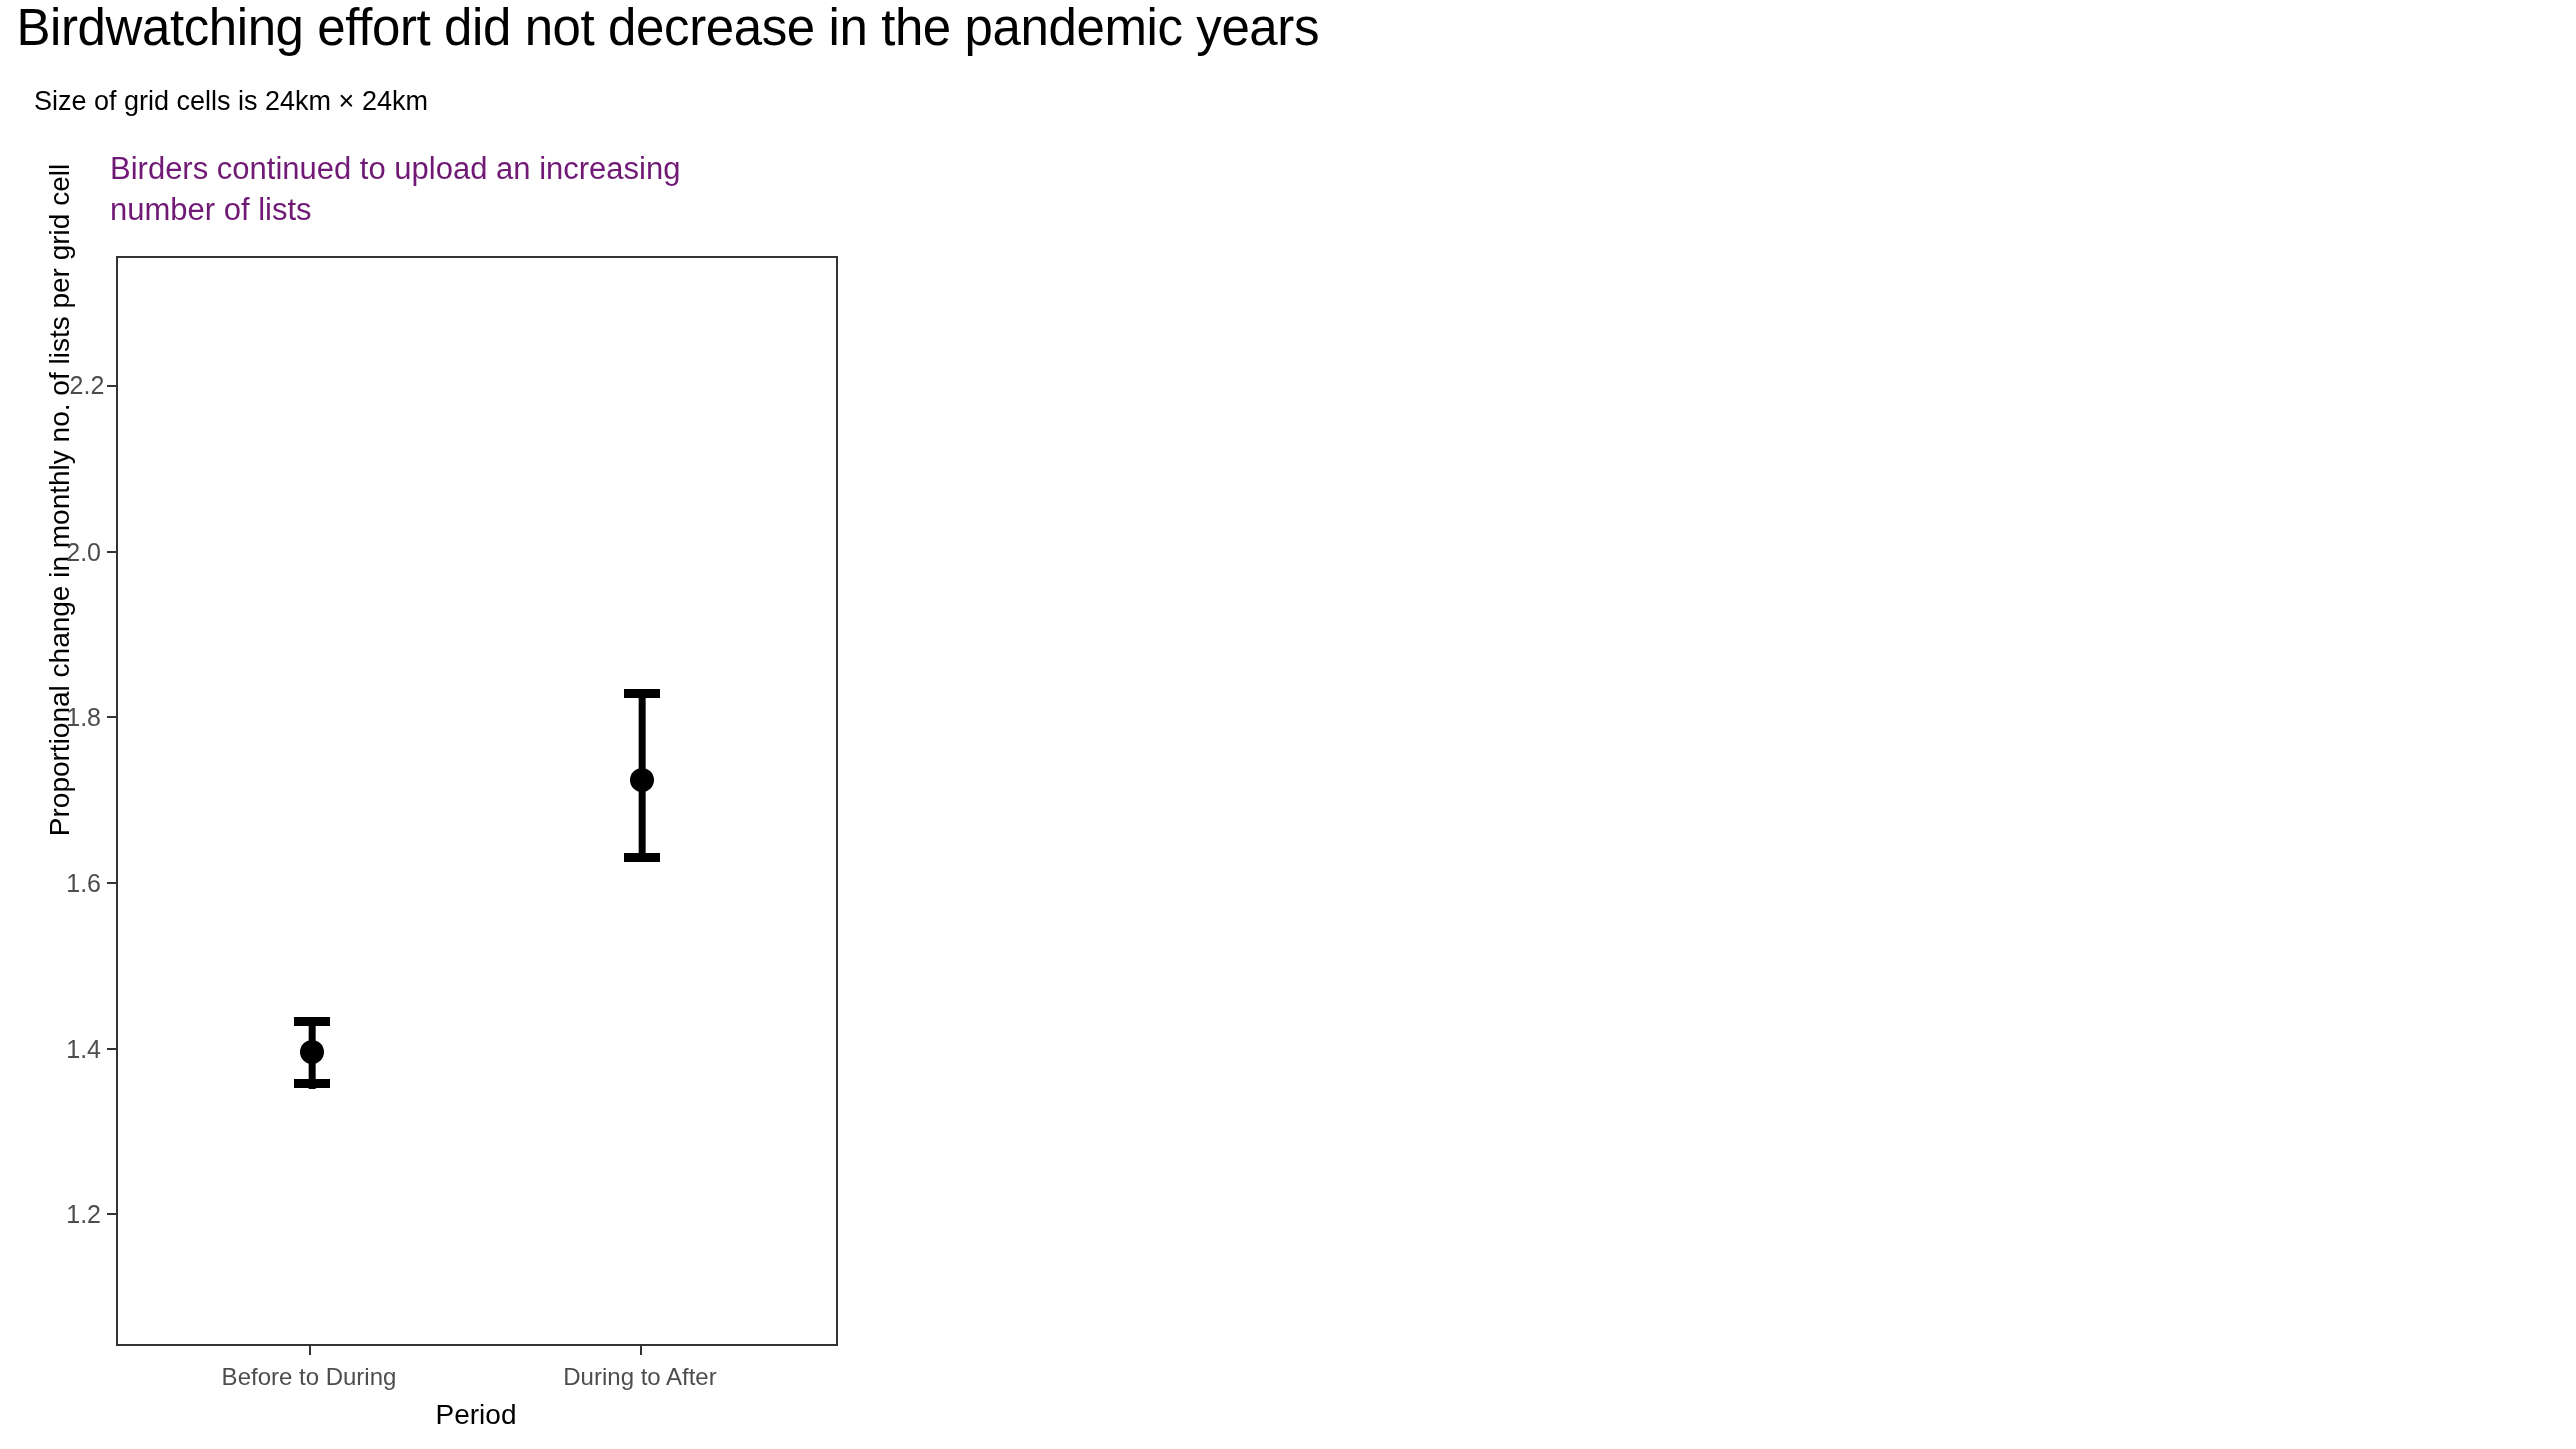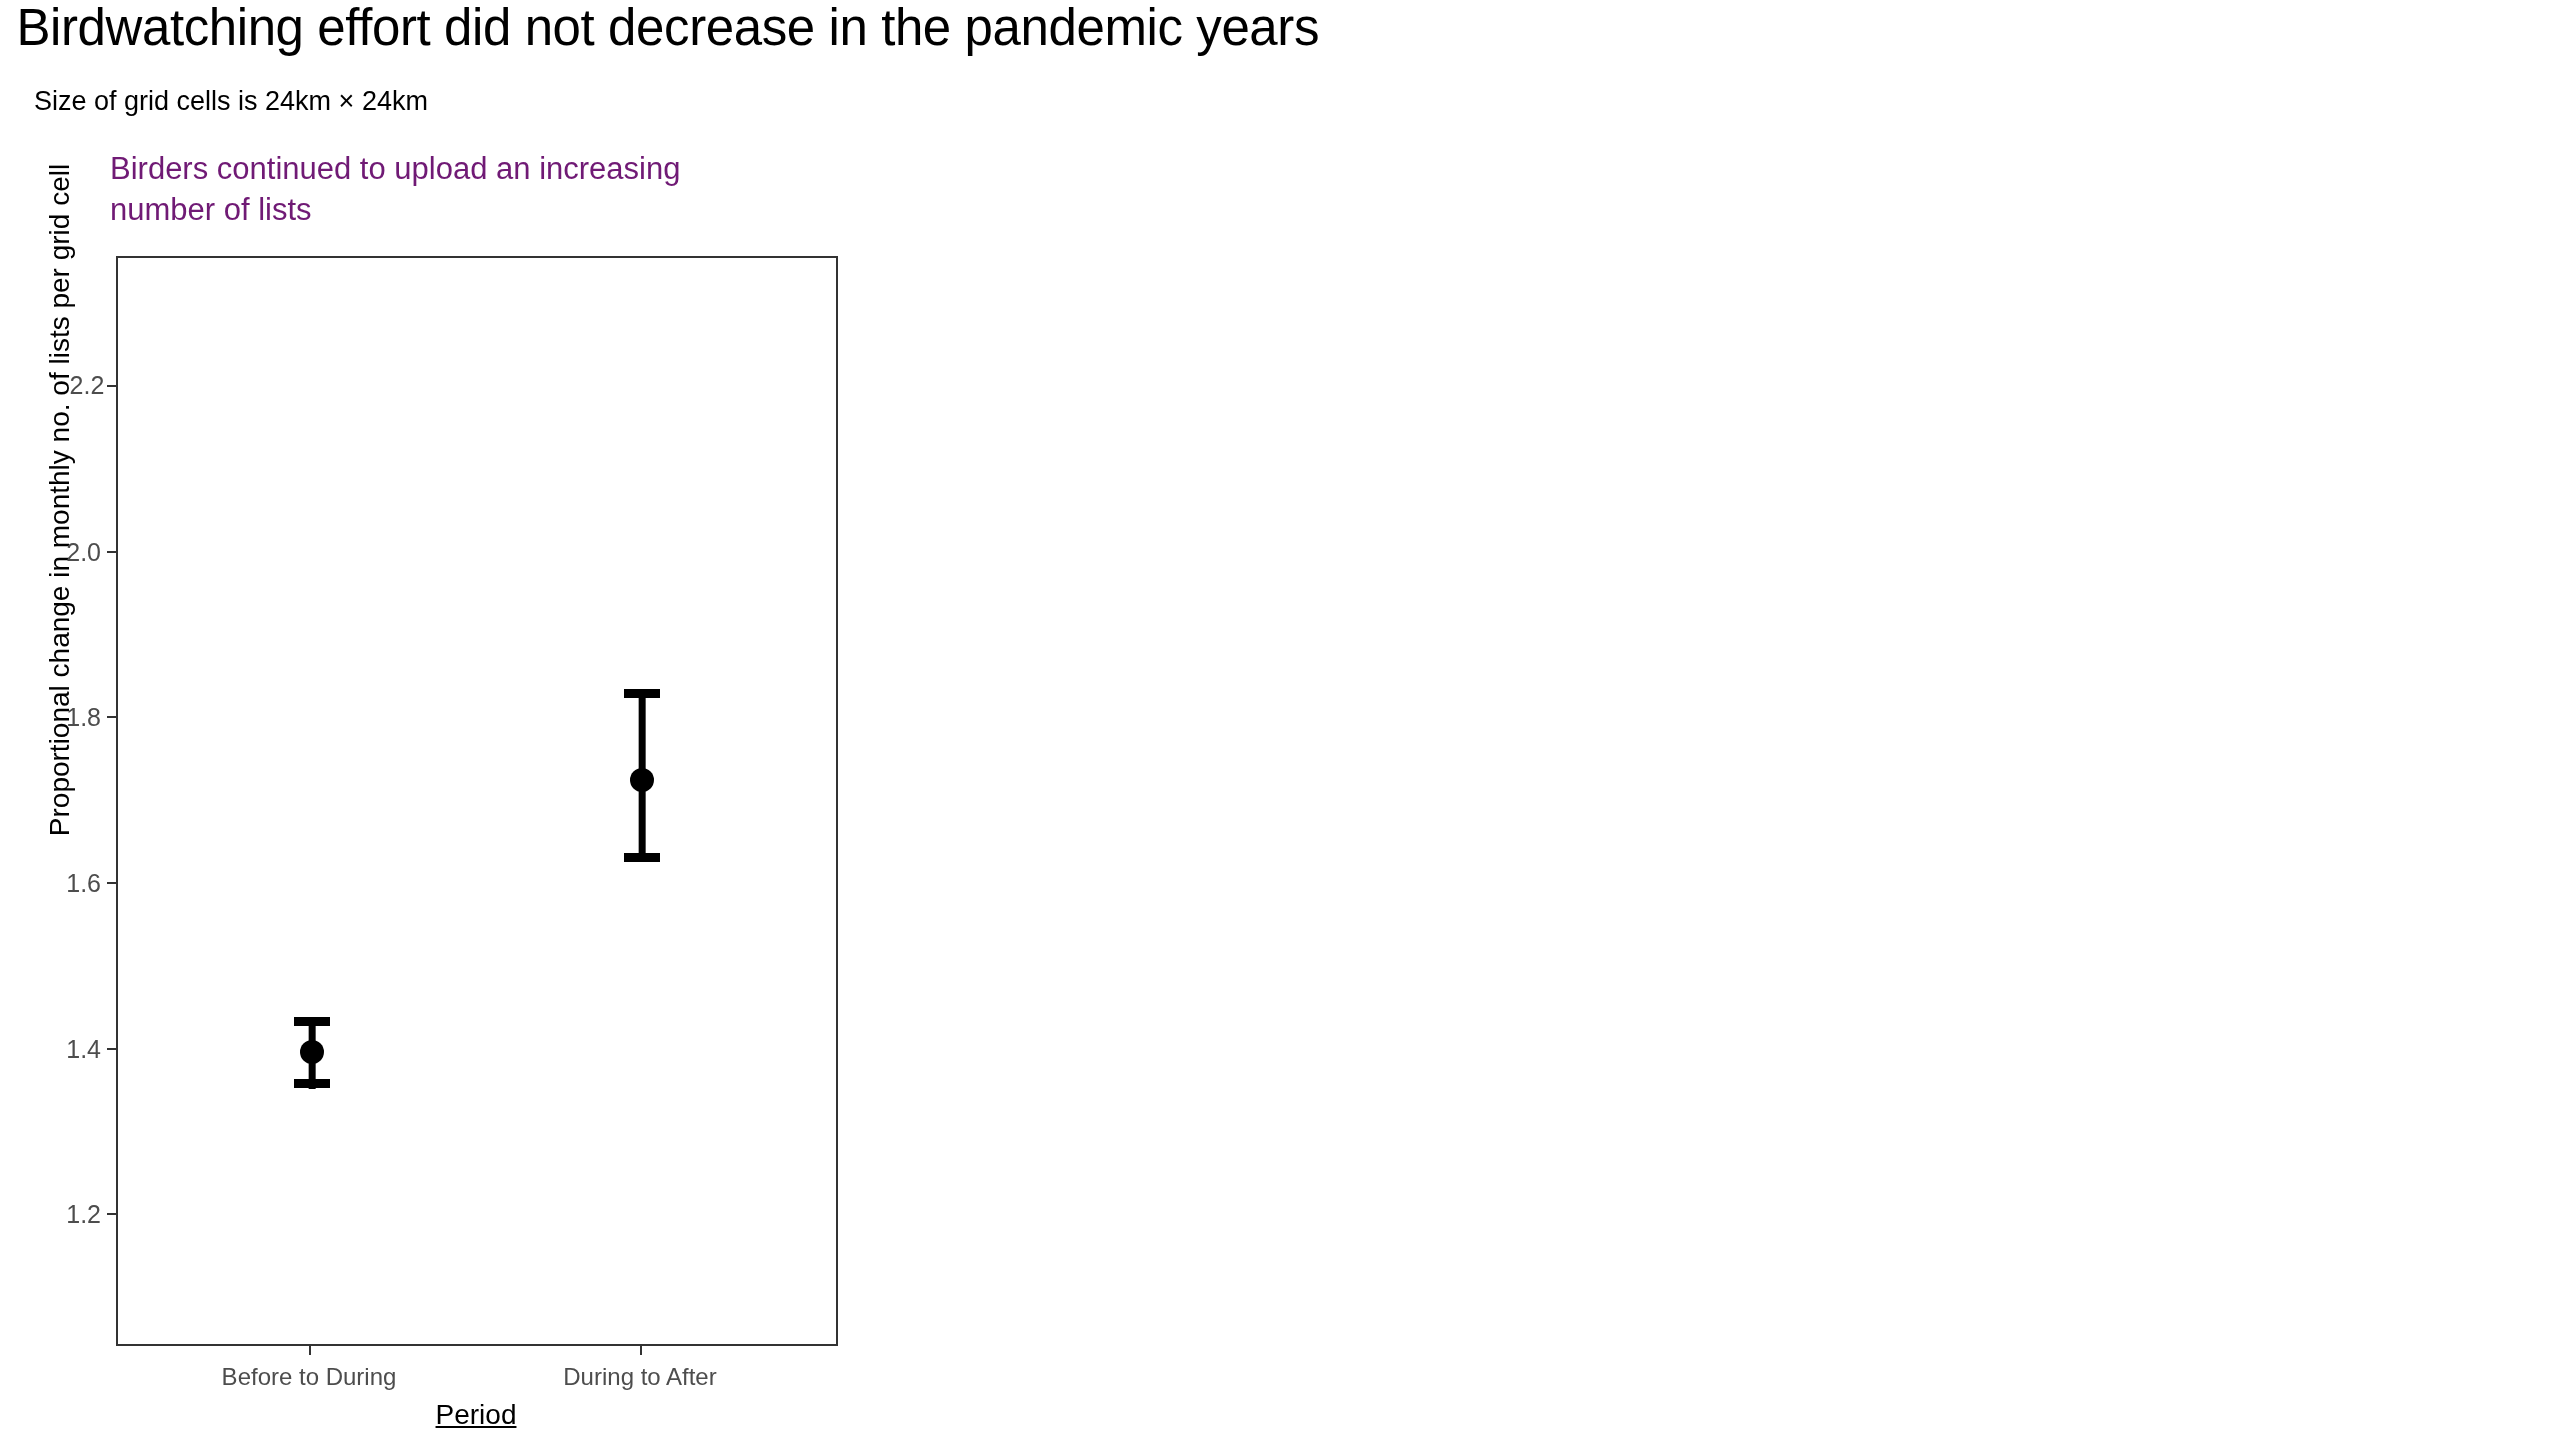--- a/index.html
+++ b/index.html
@@ -117,21 +117,20 @@
     color: #4d4d4d;
     white-space: nowrap;
     transform: translateX(-50%);
   }
   #x-axis-title {
     position: absolute;
     font-size: 28px;
     color: #000000;
     white-space: nowrap;
     transform: translateX(-50%);
-    text-decoration: underline;
   }
 
   
   .errorbar-line {
     position: absolute;
     width: 6.7px;
     background: #000000;
     transform: translateX(-50%);
   }
   .errorbar-cap {

